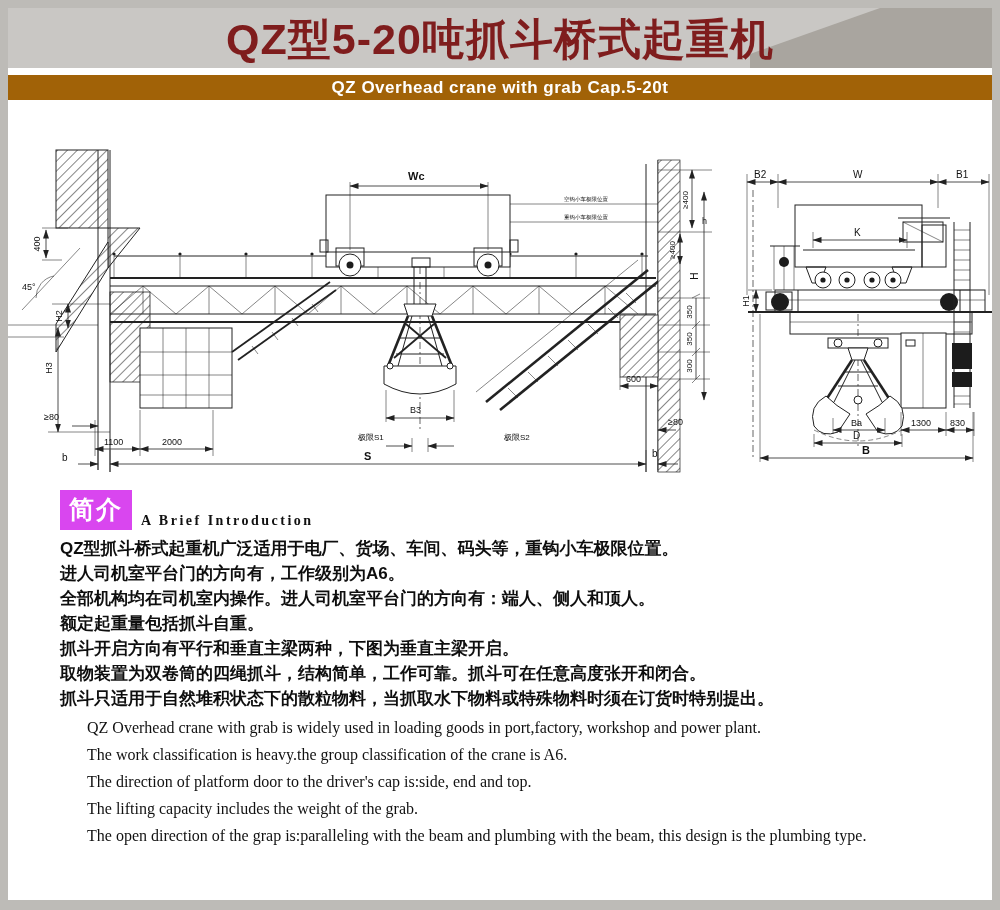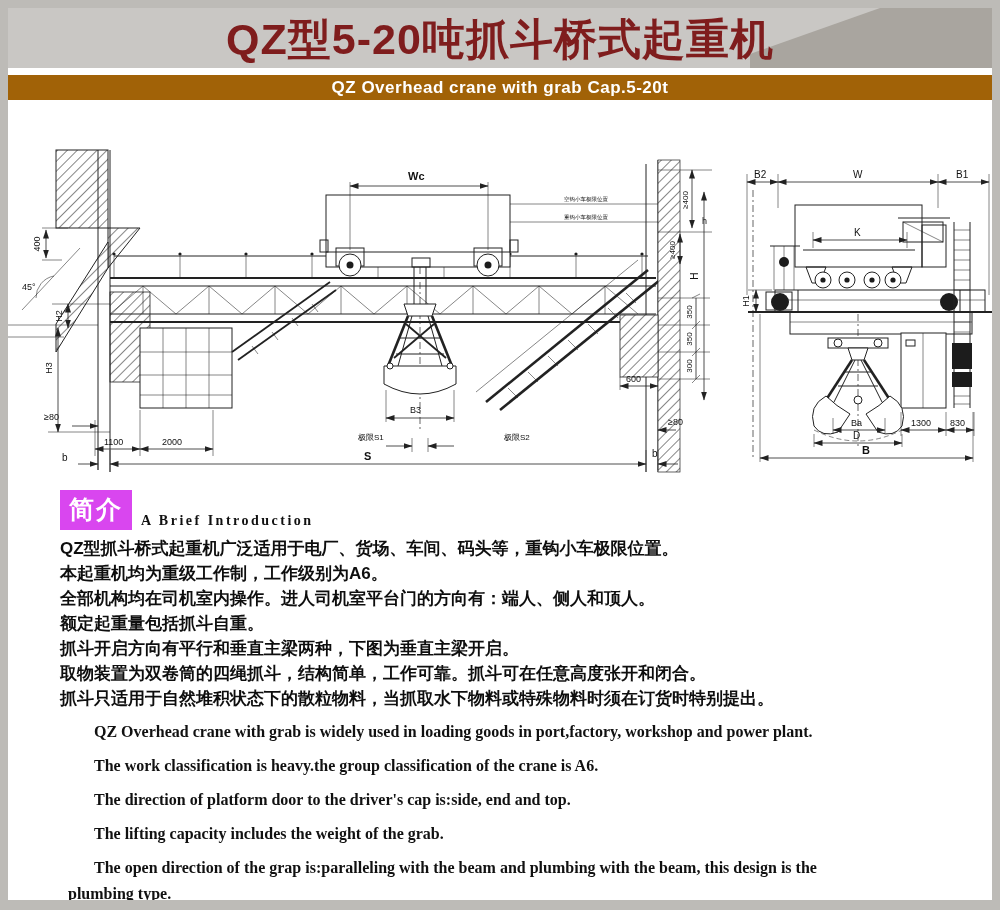--- a/index.html
+++ b/index.html
@@ -49,21 +49,21 @@
     letter-spacing:2.5px;color:#111;padding-bottom:1px;
   }
   .cn-block{margin-top:6px;}
   .cn-block p{
     margin:0;font-size:17px;font-weight:bold;line-height:25px;color:#0e0e0e;
   }
   .en-block{
     margin-top:4px;width:820px;font-family:"Liberation Serif",serif;
     font-size:16px;line-height:26px;color:#111;
   }
-  .en-block p{margin:8px;text-indent:26px;font-weight:bold;}
+  .en-block p{margin:1px;text-indent:26px;}
 </style>
 </head>
 <body>
 
 <div class="page">
 
   <div class="banner">
     <svg width="984" height="60" viewBox="0 0 984 60">
       <polygon points="742,46 872,0 984,0 984,60 742,60" fill="#a9a59f"></polygon>
     </svg>
@@ -441,21 +441,21 @@
   </svg>
   </div>
 
   <div class="intro">
     <div class="intro-head">
       <span class="intro-badge">简介</span>
       <span class="intro-heading-en">A Brief Introduction</span>
     </div>
     <div class="cn-block">
       <p>QZ型抓斗桥式起重机广泛适用于电厂、货场、车间、码头等，重钩小车极限位置。</p>
-      <p>本起重机均为重级工作制，工作级别为A6。</p>
+      <p>进人司机室平台门的方向有，工作级别为A6。</p>
       <p>全部机构均在司机室内操作。进人司机室平台门的方向有：端人、侧人和顶人。</p>
       <p>额定起重量包括抓斗自重。</p>
       <p>抓斗开启方向有平行和垂直主梁两种，下图为垂直主梁开启。</p>
       <p>取物装置为双卷筒的四绳抓斗，结构简单，工作可靠。抓斗可在任意高度张开和闭合。</p>
       <p>抓斗只适用于自然堆积状态下的散粒物料，当抓取水下物料或特殊物料时须在订货时特别提出。</p>
     </div>
     <div class="en-block">
       <p>QZ Overhead crane with grab is widely used in loading goods in port,factory, workshop and power plant.</p>
       <p>The work classification is heavy.the group classification of the crane is A6.</p>
       <p>The direction of platform door to the driver's cap is:side, end and top.</p>

